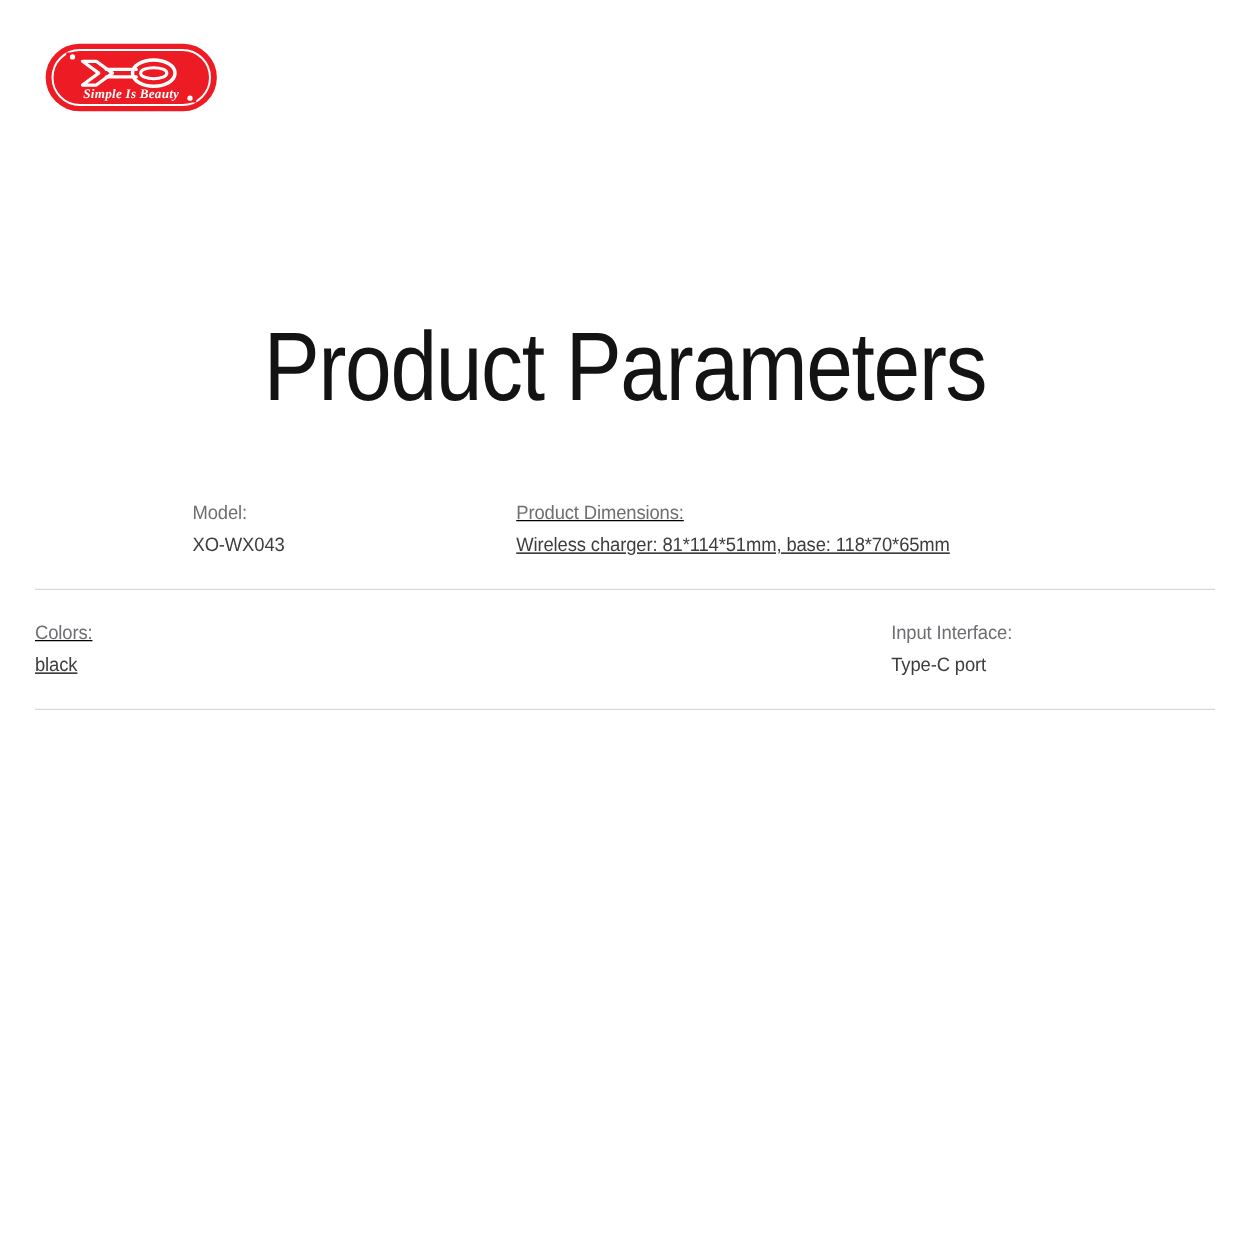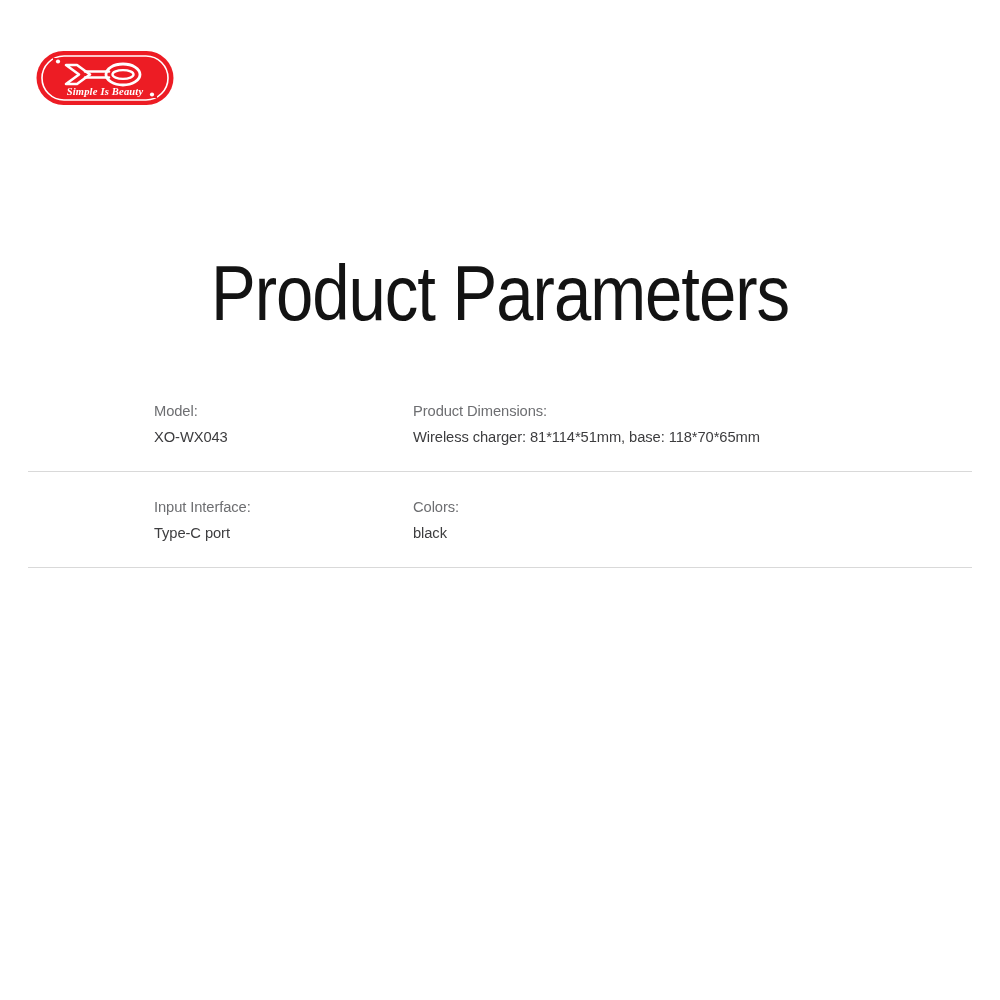--- a/index.html
+++ b/index.html
@@ -13,21 +13,21 @@
     position: relative;
     overflow: hidden;
     font-family: "Liberation Sans", sans-serif;
     -webkit-font-smoothing: antialiased;
   }
 
   
   .logo-wrap {
     position: absolute;
     left: 35px;
-    top: 49px;
+    top: 33px;
     width: 140px;
     height: 58px;
   }
   .logo-svg { display: block; width: 140px; height: 58px; }
 
   
   .page-title {
     position: absolute;
     left: 0;
     top: 198px;
@@ -64,20 +64,21 @@
   .spec-cell {
     box-sizing: border-box;
   }
   .spec-cell.left {
     width: 385px;
     padding-left: 126px;
   }
   .spec-cell.right {
     flex: 1;
     padding-left: 0px;
+    text-decoration: underline;
   }
 
   .spec-label {
     font-family: "Liberation Sans", sans-serif;
     font-size: 15.5px;
     font-weight: 400;
     color: #6d6e71;
     line-height: 25px;
     letter-spacing: -0.1px;
     transform: scaleX(0.95);
@@ -137,23 +138,23 @@
     </div>
     <div class="spec-cell right">
       <div class="spec-label">Product Dimensions:</div>
       <div class="spec-value">Wireless charger: 81*114*51mm, base: 118*70*65mm</div>
     </div>
   </div>
 
 
 
   <div class="spec-row">
+    <div class="spec-cell right">
+      <div class="spec-label">Colors:</div>
+      <div class="spec-value">black</div>
+    </div>
     <div class="spec-cell left">
       <div class="spec-label">Input Interface:</div>
       <div class="spec-value">Type-C port</div>
-    </div>
-    <div class="spec-cell right">
-      <div class="spec-label">Colors:</div>
-      <div class="spec-value">black</div>
     </div>
   </div>
 
 </div>
 
 </body></html>

